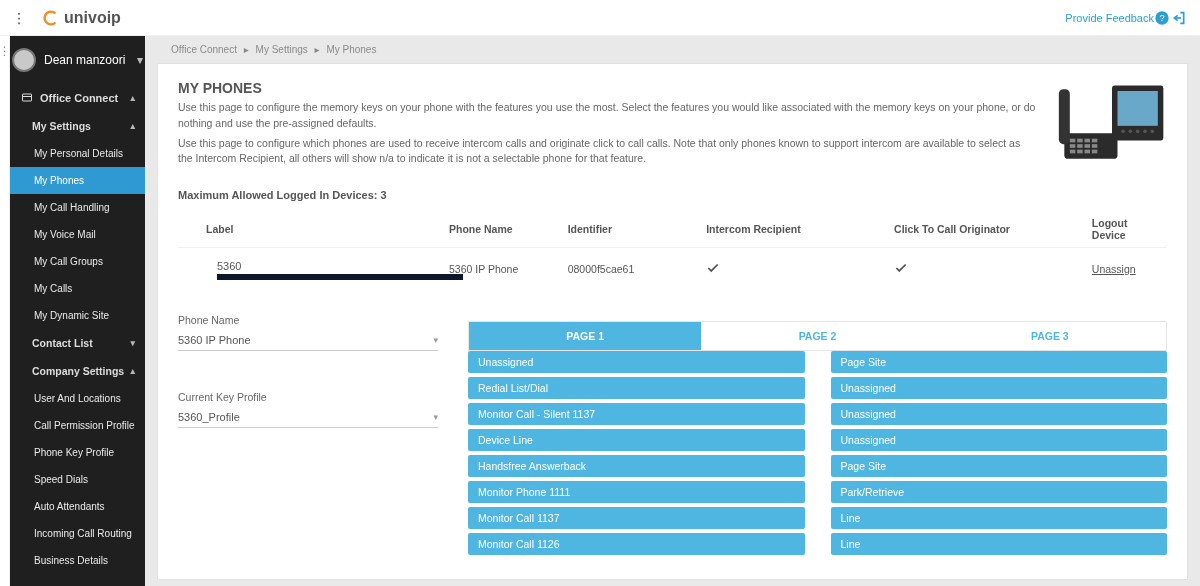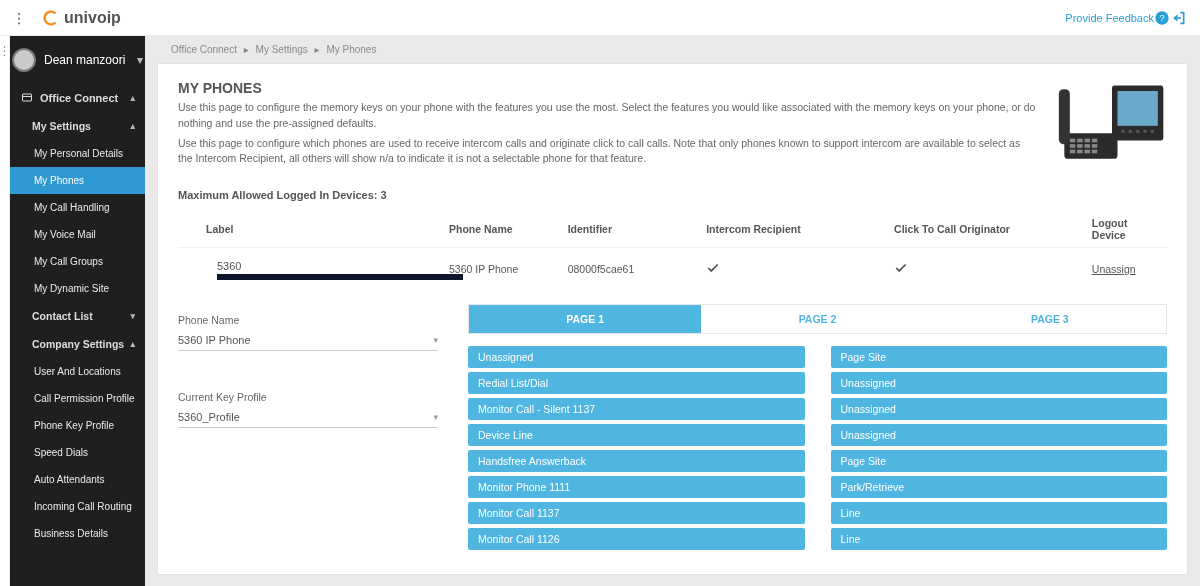--- a/index.html
+++ b/index.html
@@ -43,31 +43,31 @@
   .header-row{display:flex;gap:20px;align-items:flex-start;}
   .header-text{flex:1;}
   .phone-img{width:110px;flex-shrink:0;}
   .max-line{font-size:11px;font-weight:700;color:#555;margin-top:18px;}
   table.devices{width:100%;border-collapse:collapse;margin-top:10px;font-size:10.5px;}
   table.devices th{text-align:left;font-weight:700;color:#555;padding:6px 4px;}
   table.devices td{padding:10px 4px;border-top:1px solid #f0f0f0;}
   .under-input{border:none;border-bottom:6px solid #0f172a;background:transparent;font-size:11px;width:95%;padding:2px 0;color:#555;margin-left:35px;}
   .check svg{color:#555;}
   .unassign{color:#555;text-decoration:underline;}
-  .tabs{display:flex;margin-top:14px;border:1px solid #e6e6e6;}
+  .tabs{display:flex;margin-top:31px;border:1px solid #e6e6e6;}
   .tab{flex:1;text-align:center;font-size:10.5px;font-weight:600;padding:8px 0;cursor:pointer;}
   .tab.active{background:var(--brand);color:#fff;}
   .tab.inactive{color:var(--brand);}
   .body-row{display:flex;gap:30px;align-items:flex-start;}
   .left-col{width:260px;flex-shrink:0;}
   .field-label{font-size:10.5px;color:#666;margin-top:24px;}
   .select{border:none;border-bottom:1px solid #ccc;font-size:11px;padding:4px 0;width:100%;color:#555;display:flex;justify-content:space-between;align-items:center;margin-top:4px;}
   .select .caret{font-size:9px;color:#999;}
   .right-col{flex:1;}
-  .keys{display:flex;gap:26px;margin-top:12px;}
+  .keys{display:flex;gap:26px;margin-top:0;}
   .key-col{flex:1;display:flex;flex-direction:column;gap:4px;}
   .key{background:var(--brand);color:#fff;font-size:10.5px;padding:5px 10px;border-radius:2px;cursor:pointer;}
   .footer{display:flex;justify-content:space-between;padding:6px 12px 12px;}
   .sidebar::-webkit-scrollbar{width:6px;}
 </style>
 </head>
 <body>
 
 <div class="topbar">
   <div style="display:flex;align-items:center;gap:16px;">
@@ -119,20 +119,21 @@
     </div>
     <div class="nav-item l2">
       <span>My Settings</span>
       <span class="nav-caret">▴</span>
     </div>
     <div class="nav-item l3">My Personal Details</div>
     <div class="nav-item l3 active">My Phones</div>
     <div class="nav-item l3">My Call Handling</div>
     <div class="nav-item l3">My Voice Mail</div>
     <div class="nav-item l3">My Call Groups</div>
+    <div class="nav-item l3">My Calls</div>
     <div class="nav-item l3">My Dynamic Site</div>
     <div class="nav-item l2">
       <span>Contact List</span>
       <span class="nav-caret">▾</span>
     </div>
     <div class="nav-item l2">
       <span>Company Settings</span>
       <span class="nav-caret">▴</span>
     </div>
     <div class="nav-item l3">User And Locations</div>

